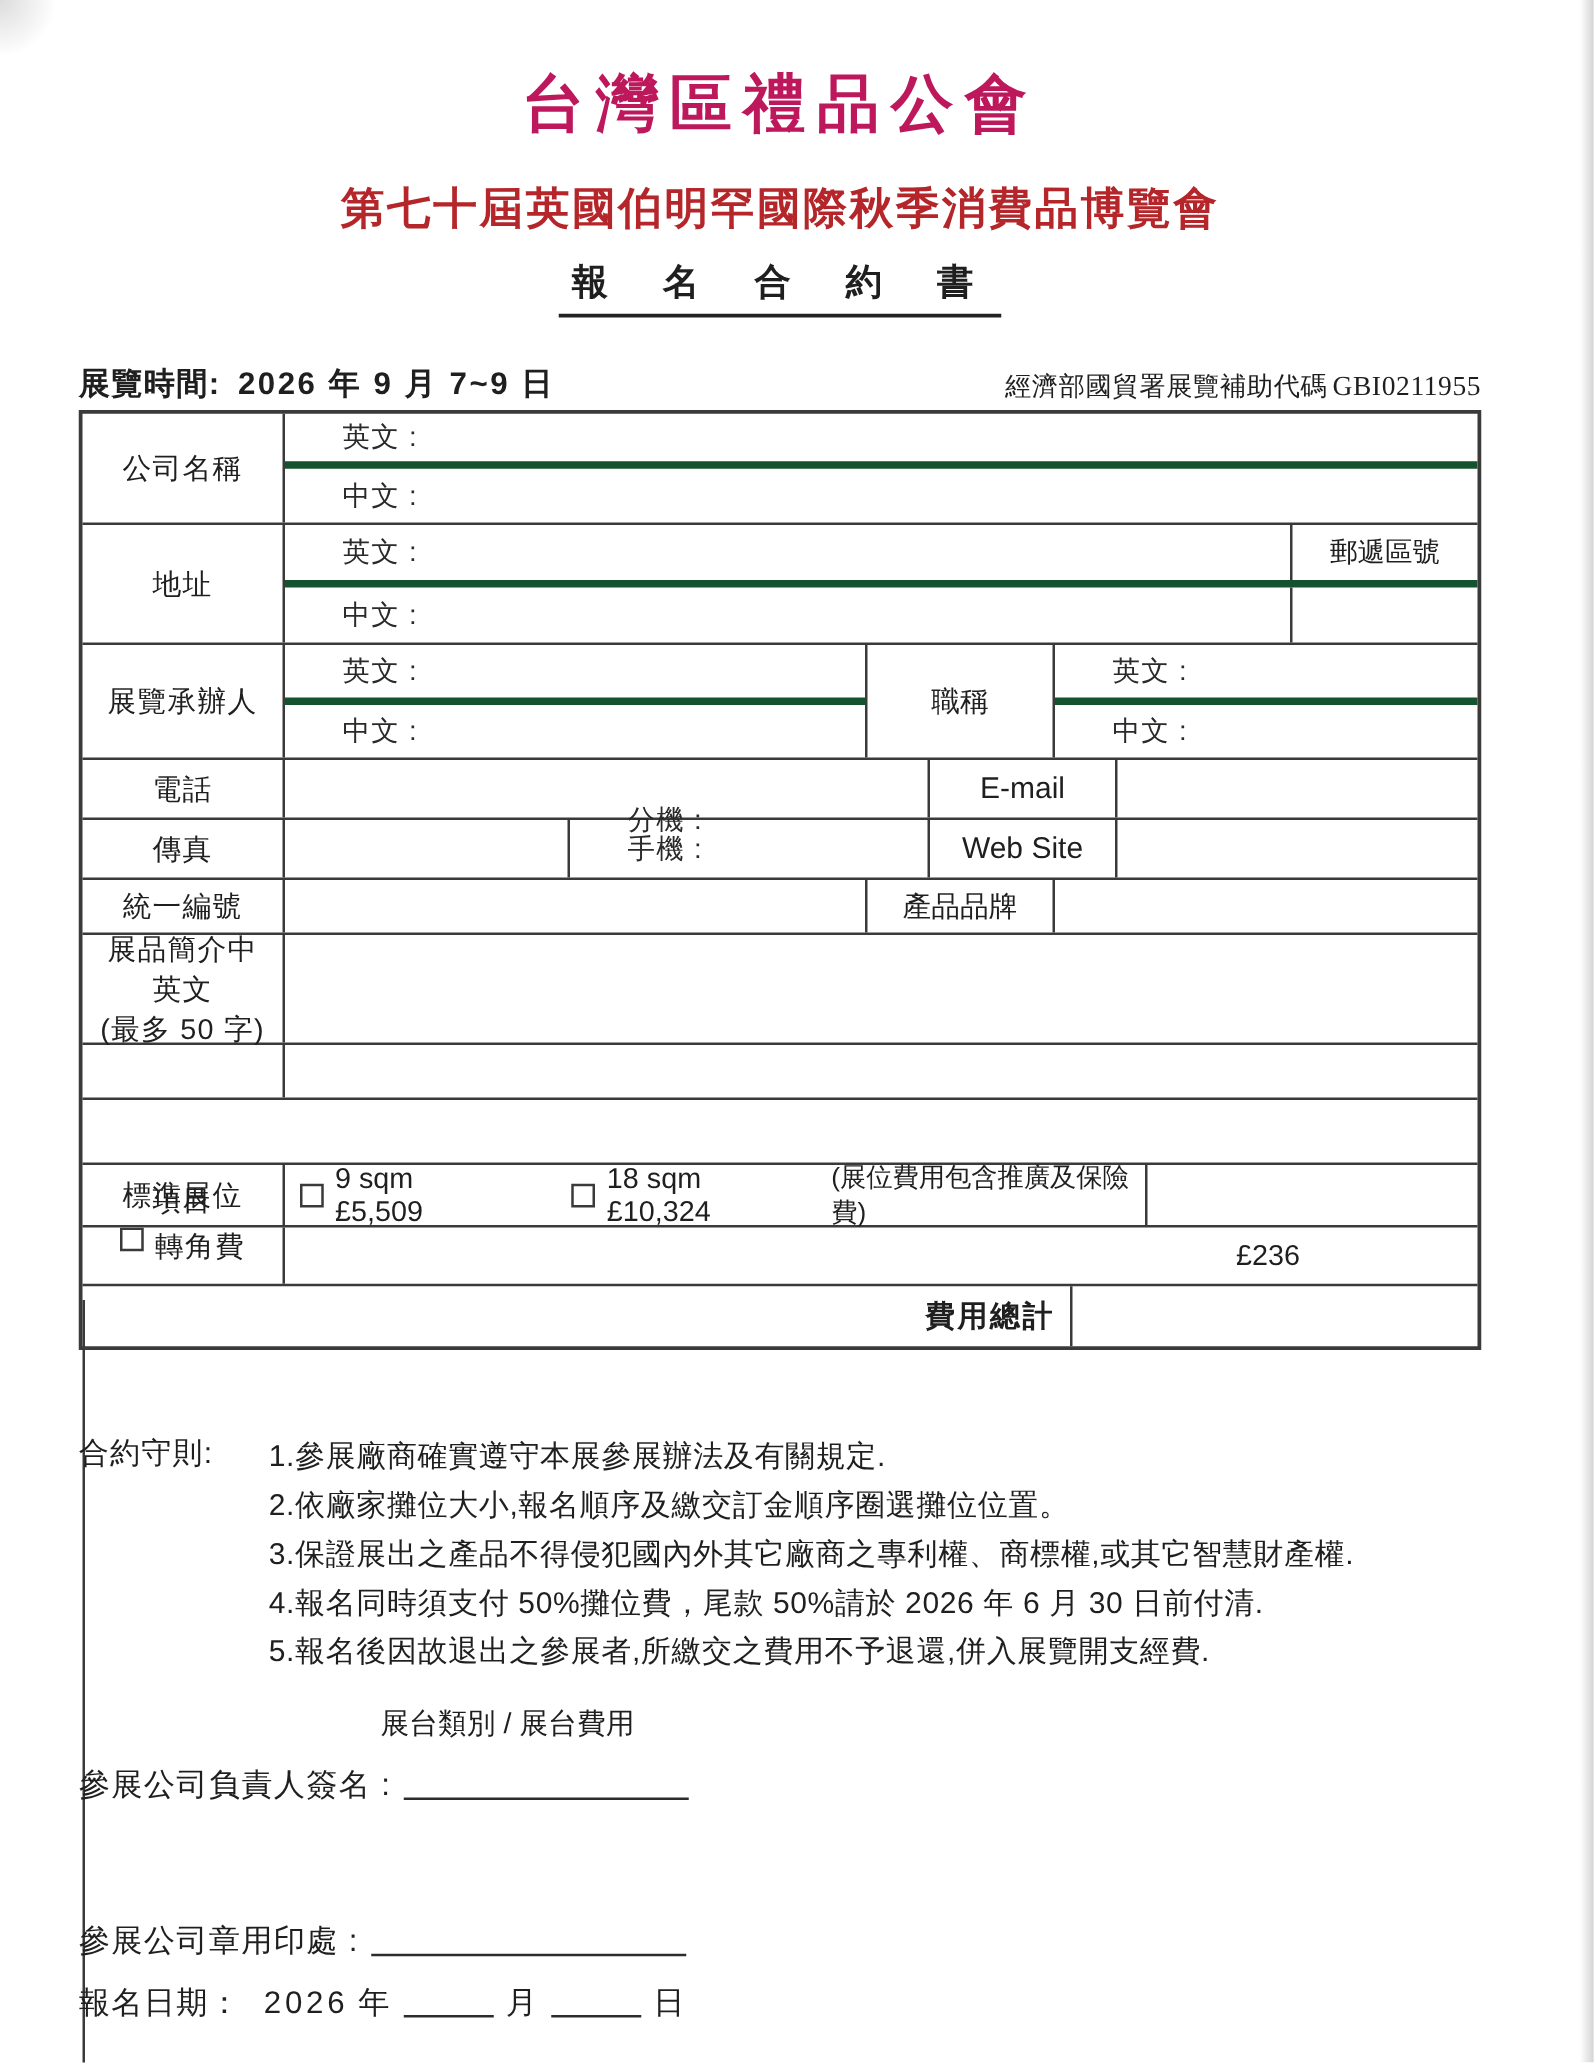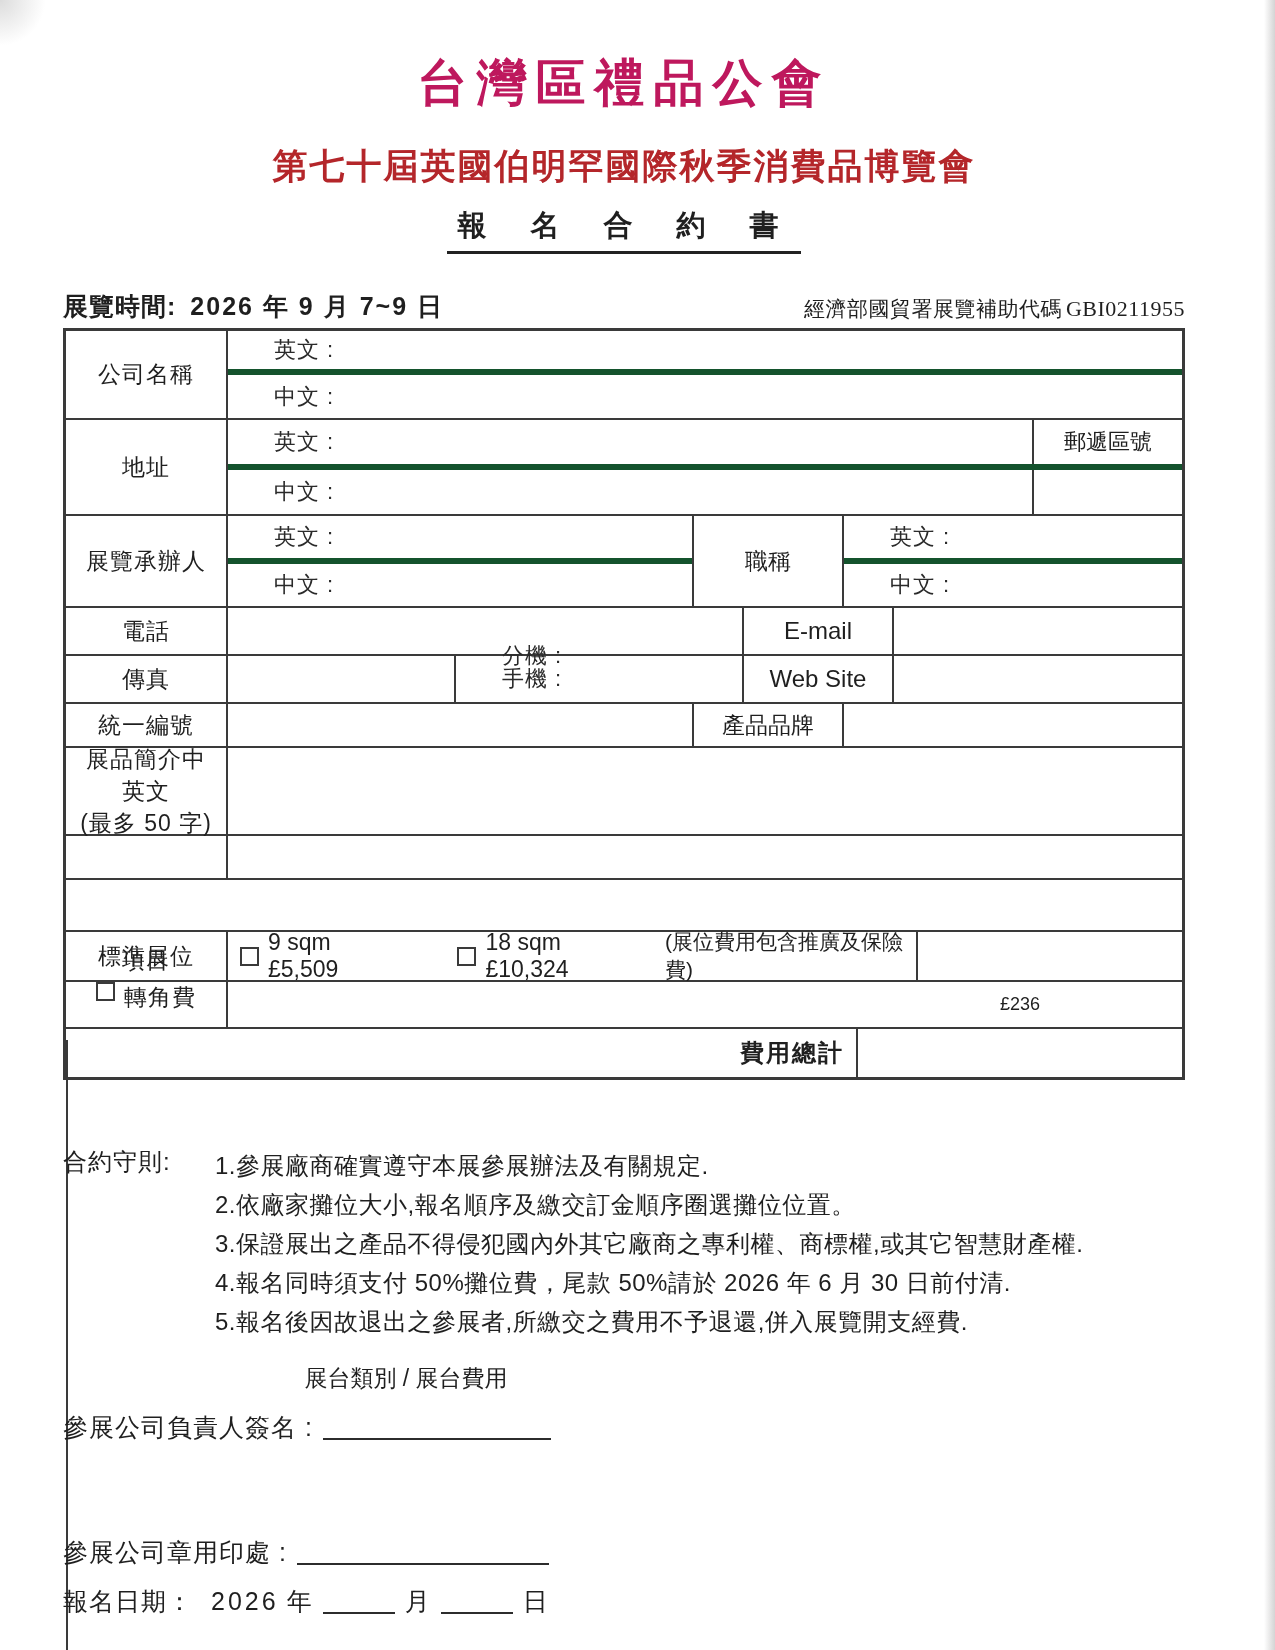--- a/index.html
+++ b/index.html
@@ -47,21 +47,21 @@
   .h46{height:46px;} .h86{height:86px;} .h50{height:50px;flex-direction:column;} .h48{height:48px;} .h45{height:45px;}
 
   .intro-label{line-height:1.4;font-size:23px;}
   .latin-lbl{font-size:24px;letter-spacing:0;}
   .opt-row{display:flex;align-items:center;padding-left:12px;font-size:23px;}
   .opt-18{margin-left:58px;}
   .opt-note{margin-left:24px;font-size:21px;}
   .checkbox{display:inline-block;width:15px;height:15px;border:2px solid #3a3a3a;
     margin-right:9px;flex:0 0 auto;background:#fff;}
   .corner-lbl{display:flex;align-items:flex-start;justify-content:center;font-size:23px;}
-  .corner-val{display:flex;align-items:center;justify-content:flex-end;padding-right:142px;font-size:18px;}
+  .corner-val{display:flex;align-items:center;justify-content:flex-end;padding-right:142px;font-size:23px;}
   .grand-lbl{width:790px;flex:0 0 790px;display:flex;align-items:center;justify-content:flex-end;
     padding-right:12px;font-size:24px;font-weight:bold;letter-spacing:2px;box-sizing:border-box;}
 
   
   .rules{display:flex;margin-top:66px;font-size:24px;}
   .rules-label{width:152px;flex:0 0 152px;letter-spacing:1px;}
   .rules-items{flex:1;}
   .rule-item{line-height:39px;letter-spacing:0.5px;}
   .rule-underline{text-underline-offset:7px;
     text-decoration-thickness:2px;}

